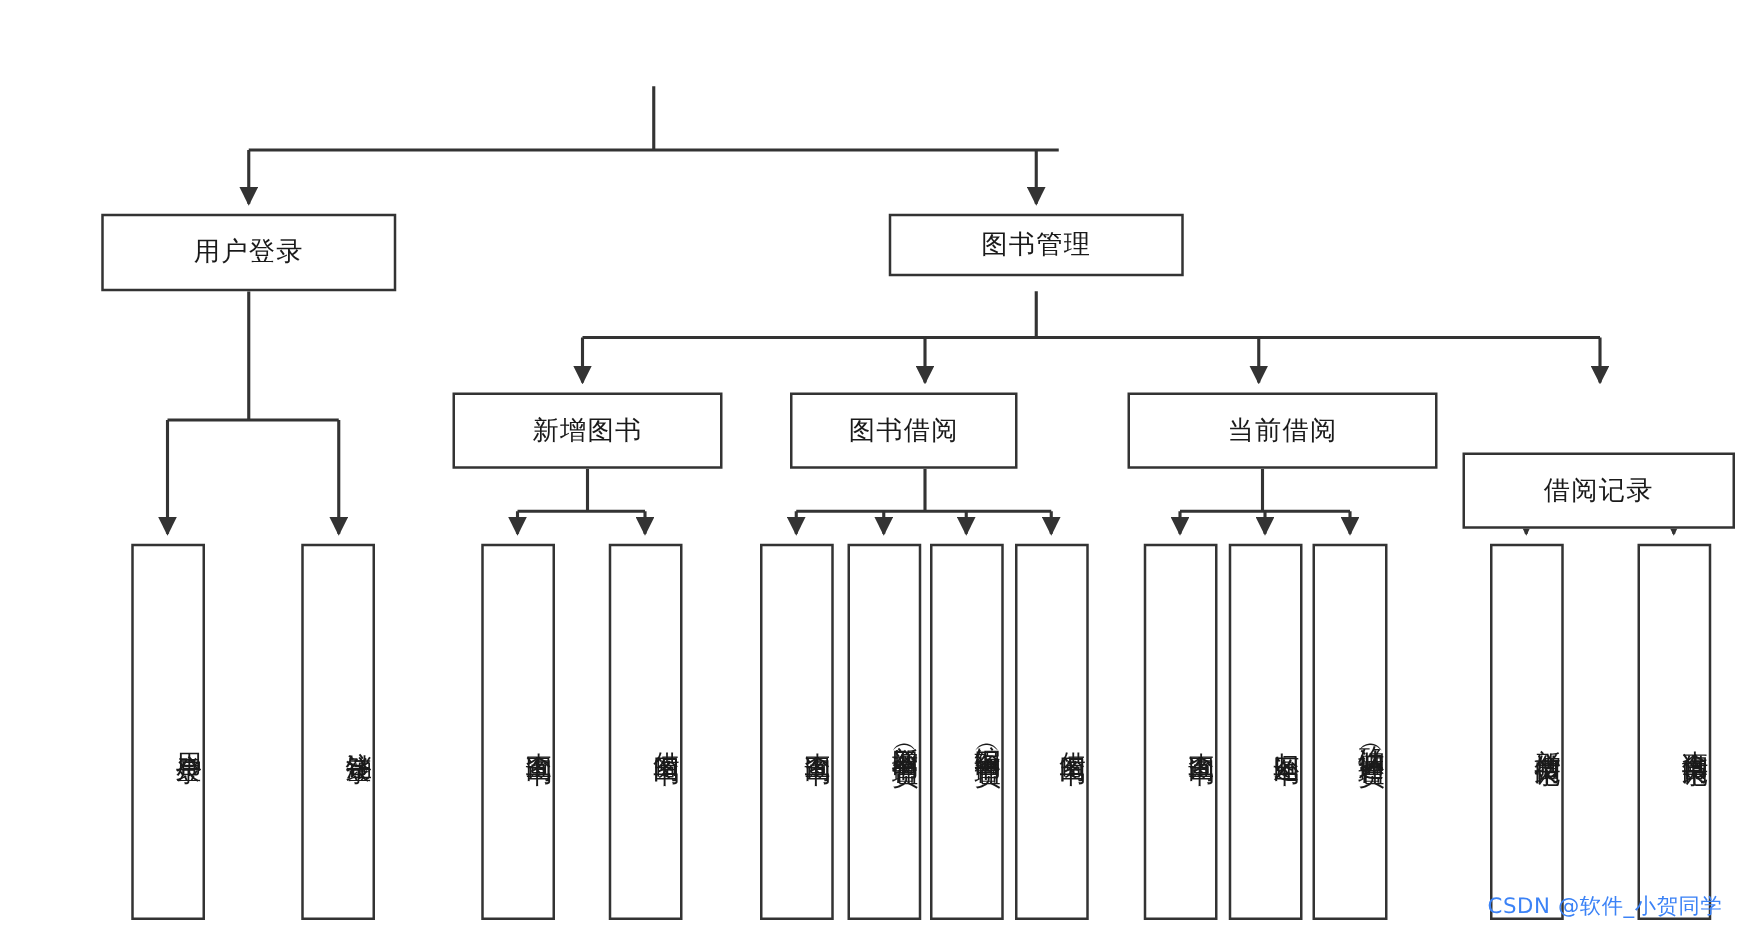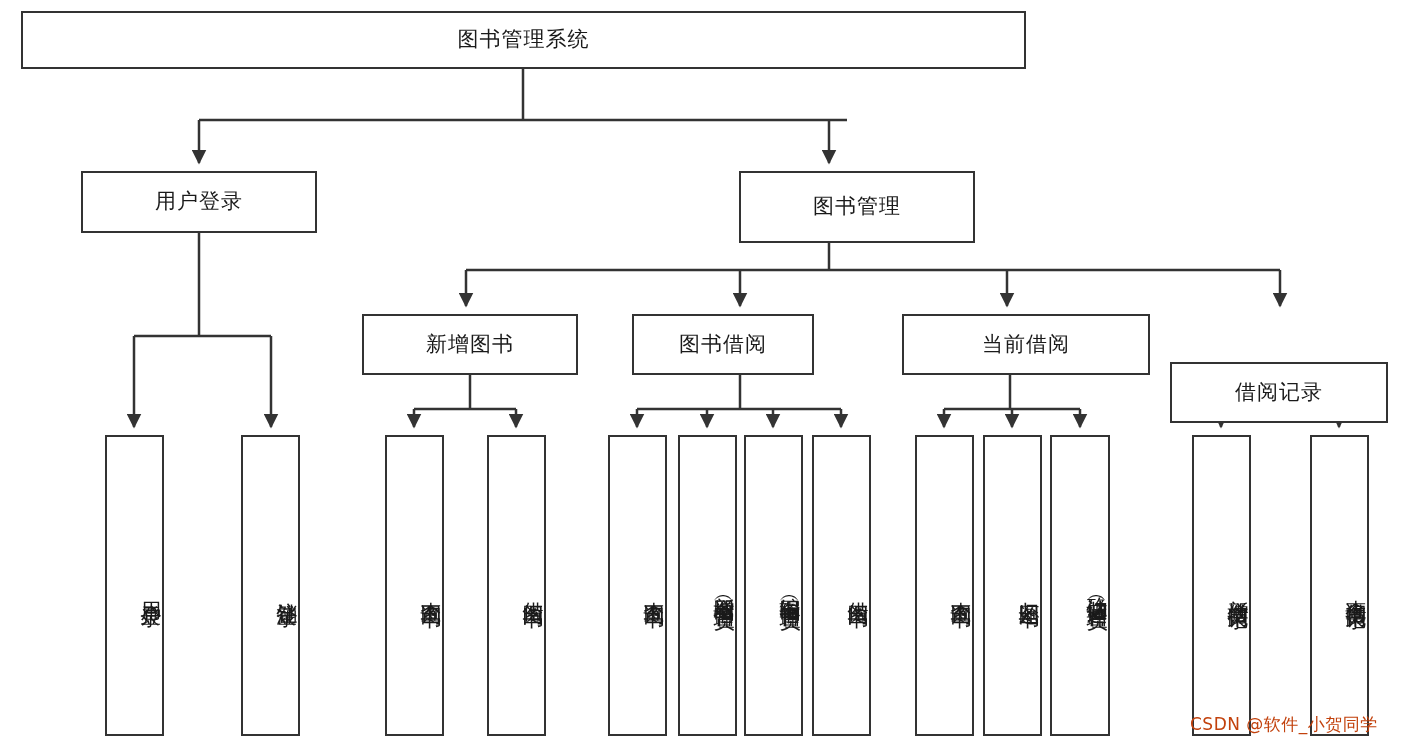--- a/index.html
+++ b/index.html
@@ -47,21 +47,21 @@
     align-items: flex-start;
     justify-content: center;
   }
   .node-label {
     display: block;
     line-height: 1.12;
     white-space: nowrap;
   }
   .watermark {
     position: absolute;
-    color: #c2410c;
+    color: #3b82f6;
     font-size: 17px;
     letter-spacing: 0.5px;
     white-space: nowrap;
     pointer-events: none;
   }
 </style>
 </head>
 <body>
 
 <div id="canvas">
@@ -109,29 +109,26 @@
       <path d="M 1012 409 L 1012 427" marker-end="url(#arrow)"></path>
       <path d="M 1080 409 L 1080 427" marker-end="url(#arrow)"></path>
 
       <path d="M 1279 375 L 1279 409"></path>
       <path d="M 1221 409 L 1339 409"></path>
       <path d="M 1221 409 L 1221 427" marker-end="url(#arrow)"></path>
       <path d="M 1339 409 L 1339 427" marker-end="url(#arrow)"></path>
     </g>
   </svg>
 
-  <div class="node horiz" id="node-root" style="left: 21px; top: 11px; width: 1005px; height: 58px;">
-    <span class="node-label">图书管理系统</span>
-  </div>
 
   <div id="nodes-l2">
       <div class="node horiz" style="left: 81px; top: 171px; width: 236px; height: 62px;">
         <span class="node-label">用户登录</span>
       </div>
-      <div class="node horiz" style="left: 711px; top: 171px; width: 236px; height: 72px; margin-left: 28px;">
+      <div class="node horiz" style="left: 711px; top: 171px; width: 236px; height: 50px;">
         <span class="node-label">图书管理</span>
       </div>
     </div>
   <div id="nodes-l3">
       <div class="node horiz" style="left: 362px; top: 314px; width: 216px; height: 61px;">
         <span class="node-label">新增图书</span>
       </div>
       <div class="node horiz" style="left: 632px; top: 314px; width: 182px; height: 61px;">
         <span class="node-label">图书借阅</span>
       </div>

